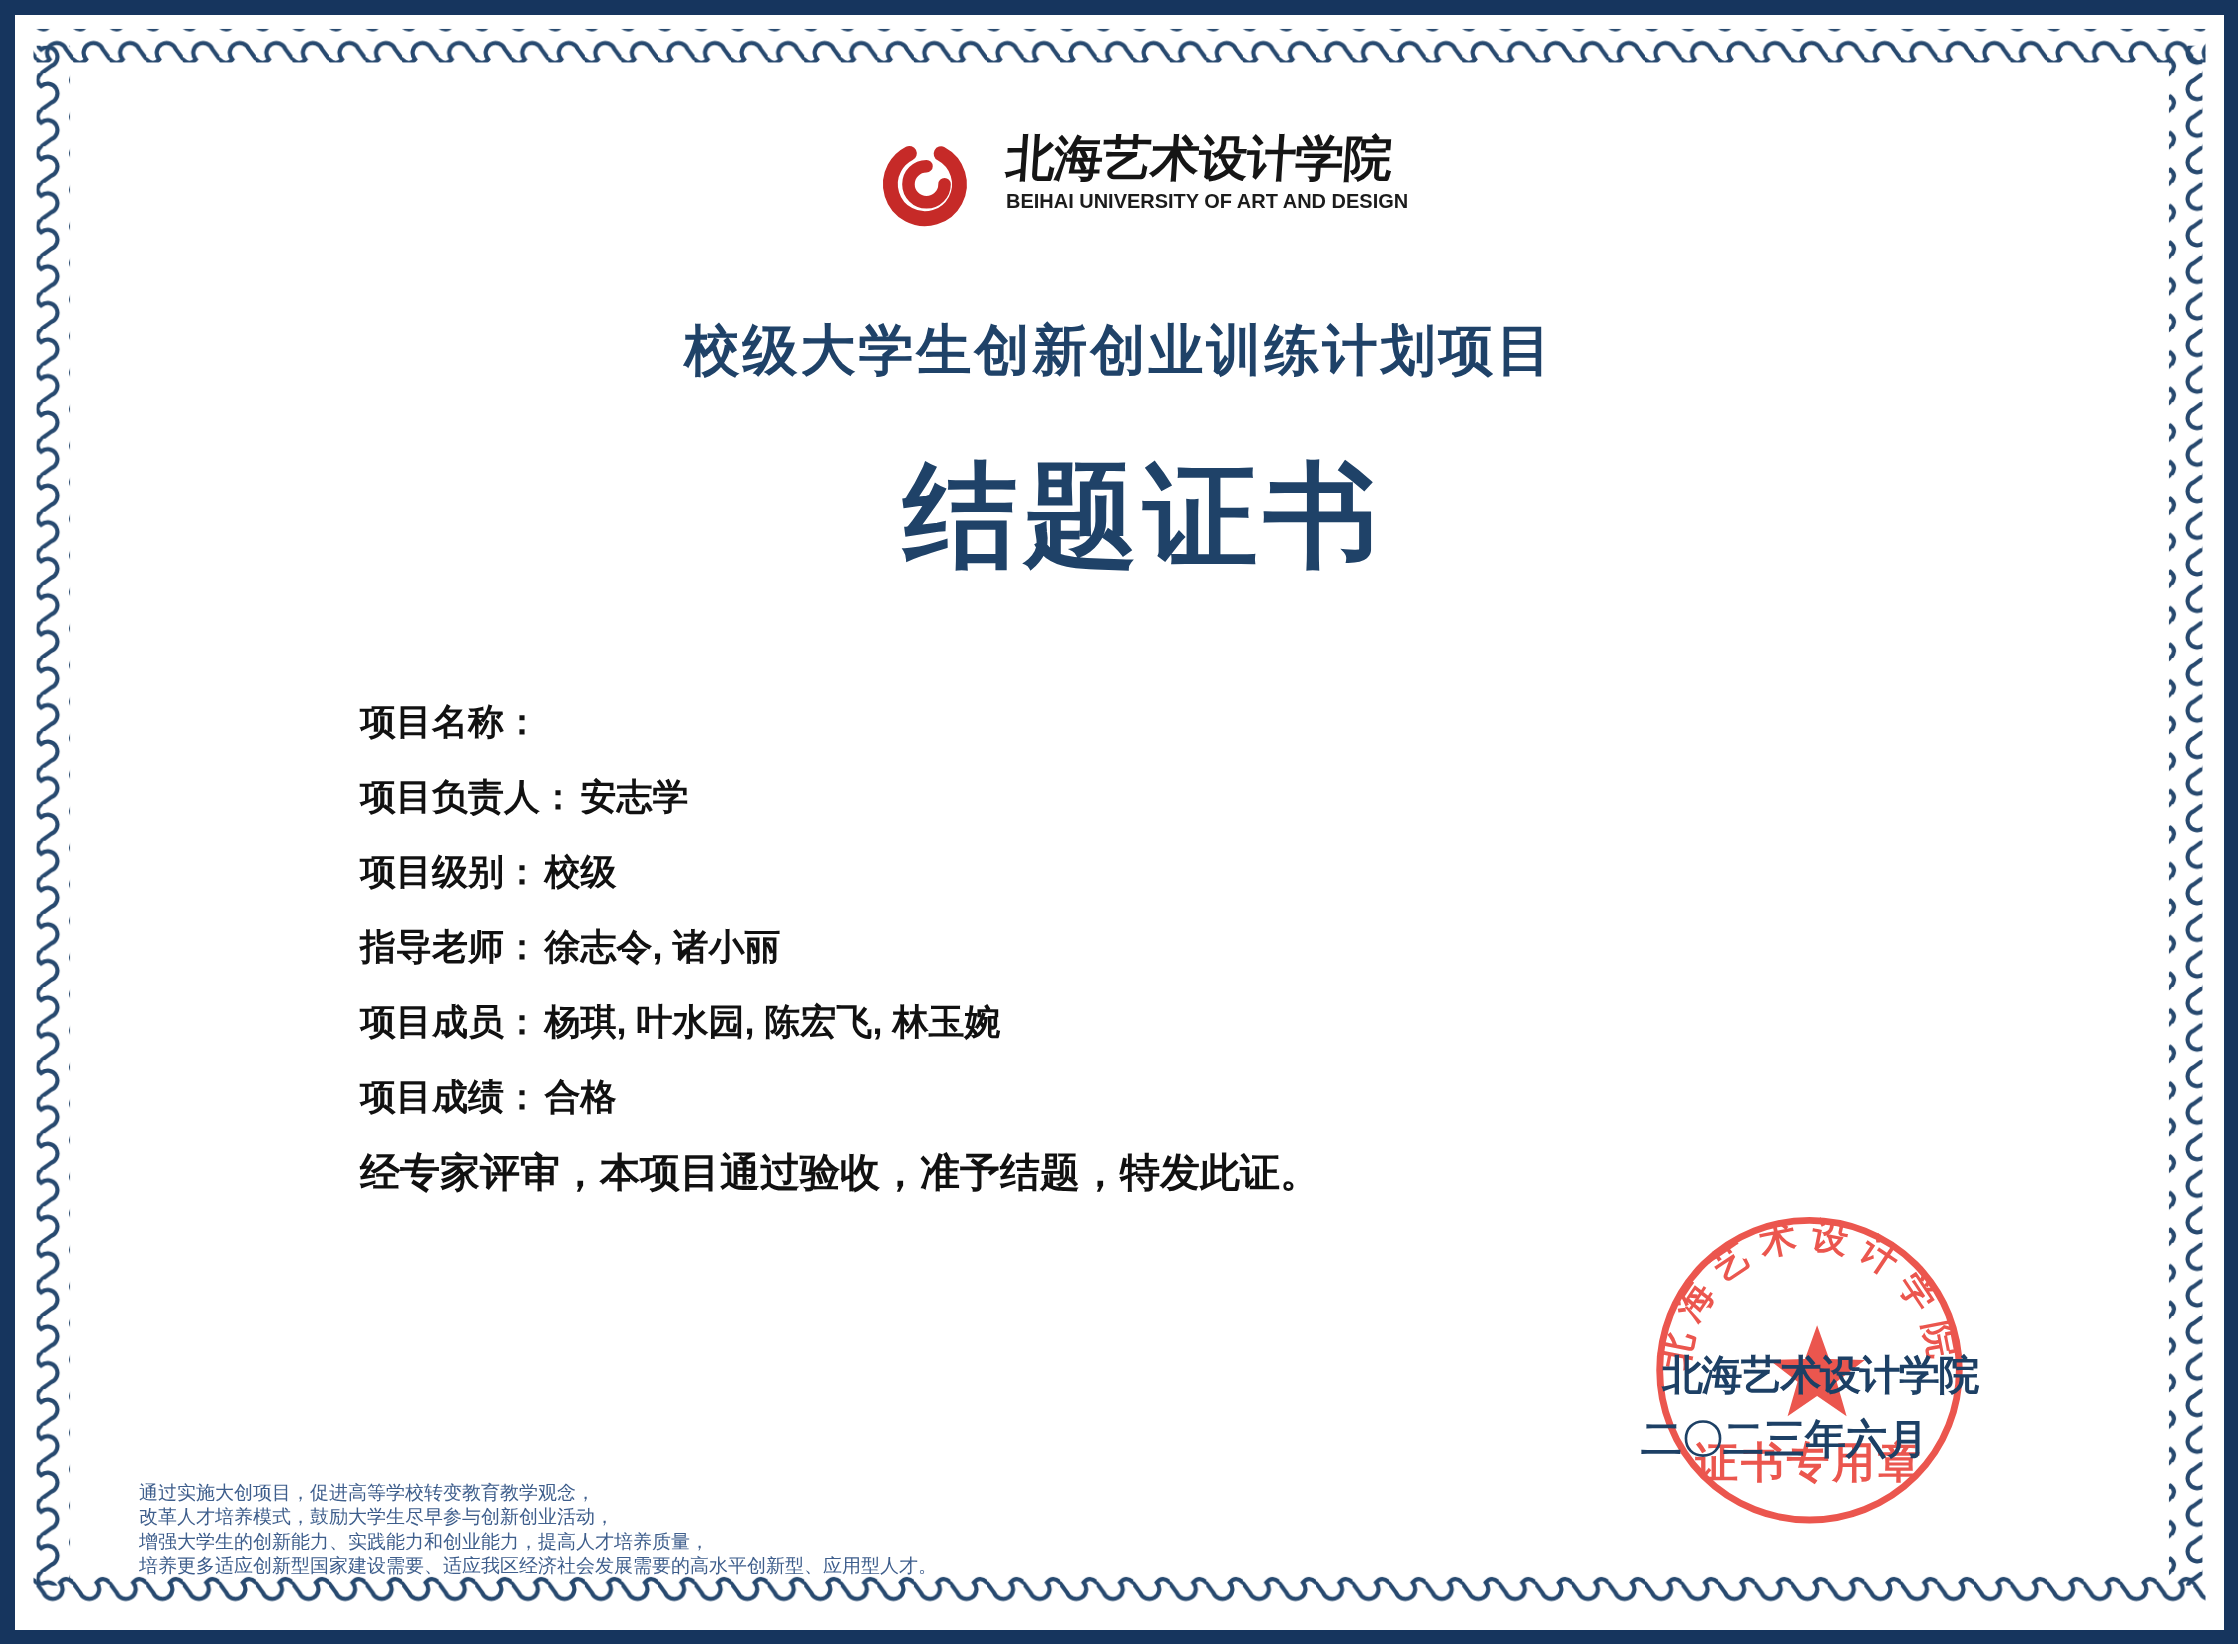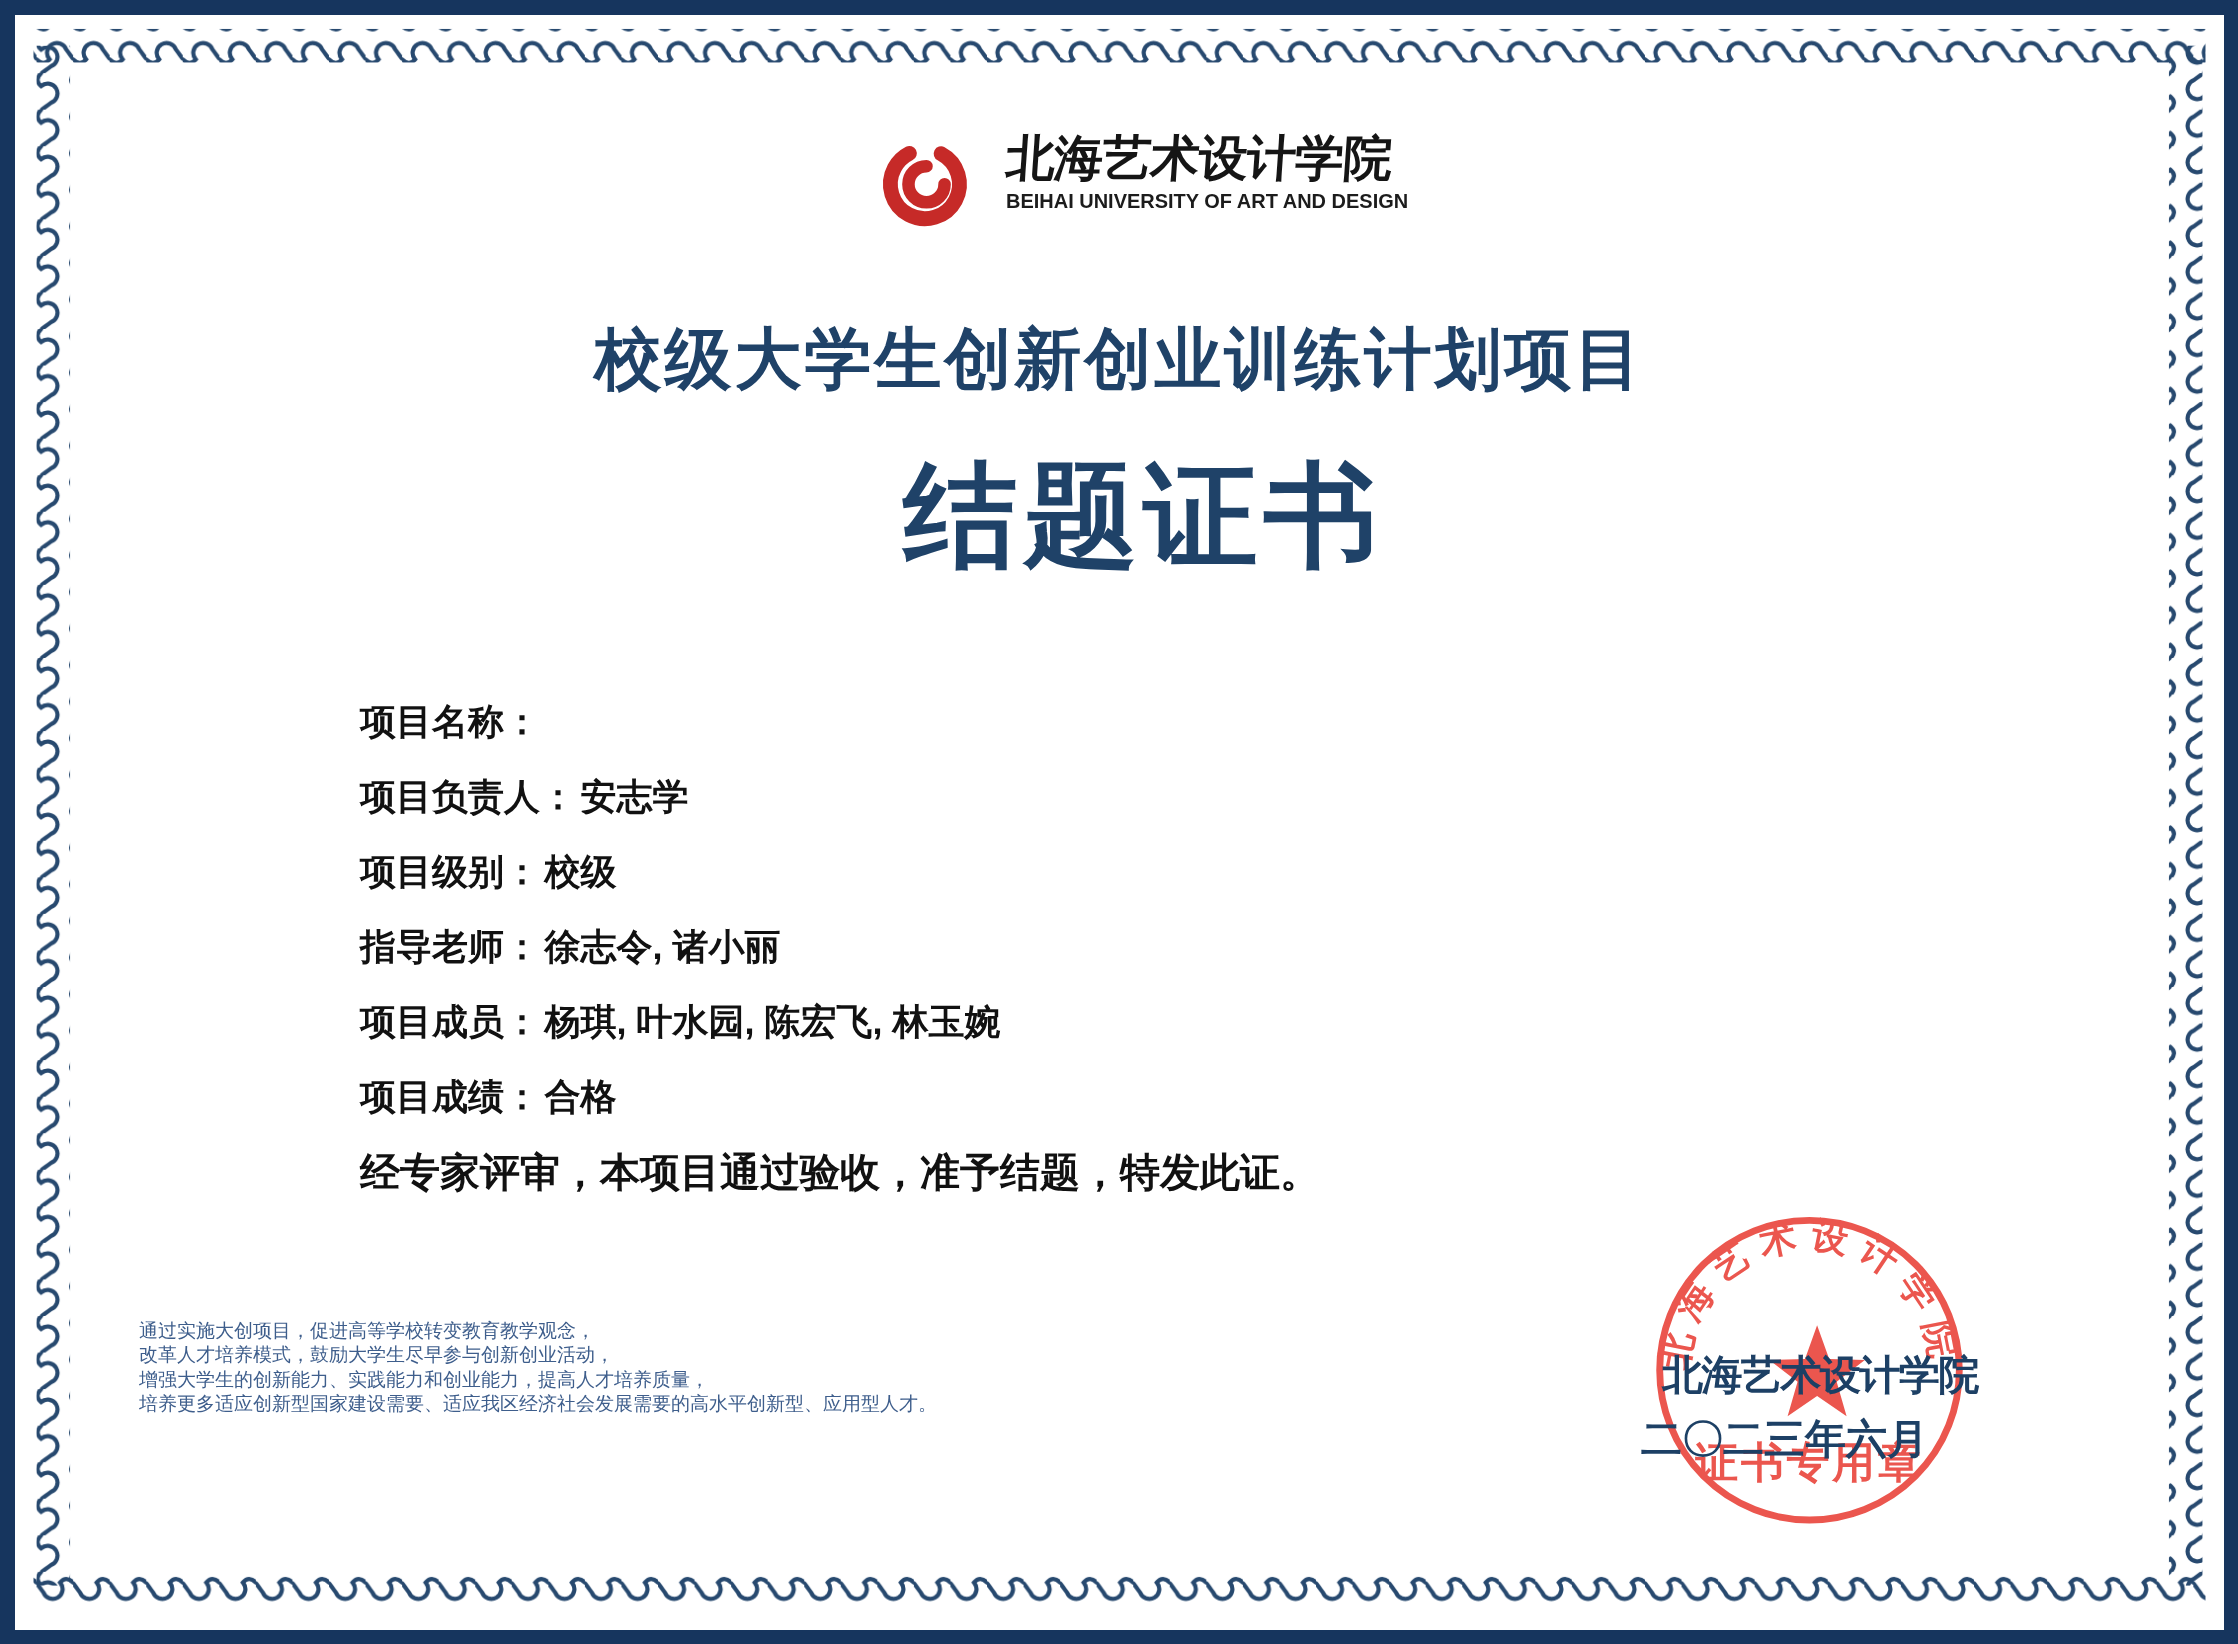--- a/index.html
+++ b/index.html
@@ -23,37 +23,37 @@
   }
   .logo-en{
     font-size:20.6px;font-weight:700;color:#1c1c1c;letter-spacing:0px;
     margin-top:1.5px;white-space:nowrap;transform:scaleX(0.97);transform-origin:left;
   }
 
   
   .title1{
     position:absolute;left:0;top:314px;width:100%;text-align:center;
     font-family:"Liberation Serif","DejaVu Serif",serif;
-    font-size:67px;font-weight:900;color:#1f4268;letter-spacing:3px;white-space:nowrap;
+    font-size:55px;font-weight:900;color:#1f4268;letter-spacing:3px;white-space:nowrap;
   }
   .title2{
     position:absolute;left:12px;top:440px;width:100%;text-align:center;
     font-family:"Liberation Serif","DejaVu Serif",serif;
     font-size:114px;font-weight:900;color:#1f4268;letter-spacing:6.1px;white-space:nowrap;padding-left:12px;
   }
 
   
   .fields{position:absolute;left:360px;top:685px;}
   .field-row{height:75px;display:flex;align-items:center;font-size:36px;font-weight:700;color:#111;white-space:nowrap;}
   .field-label{margin-right:4.6px;}
   .statement-row{height:75px;display:flex;align-items:center;font-size:40px;font-weight:700;color:#111;white-space:nowrap;}
 
   
   .footnote{
-    position:absolute;left:139px;top:1319px;
+    position:absolute;left:139px;top:1481px;
     font-family:"Liberation Serif","DejaVu Serif",serif;
     font-size:19px;color:#3e5e8c;line-height:24.4px;white-space:nowrap;letter-spacing:0px;
   }
 
   
   .seal-svg{position:absolute;left:1646px;top:1209px;width:327px;height:327px;z-index:2;opacity:0.93;}
   .seal-issuer{
     position:absolute;left:1645px;top:1348px;width:350px;text-align:center;z-index:3;
     font-size:41px;font-weight:700;color:#1d4065;letter-spacing:-1.5px;white-space:nowrap;
   }

